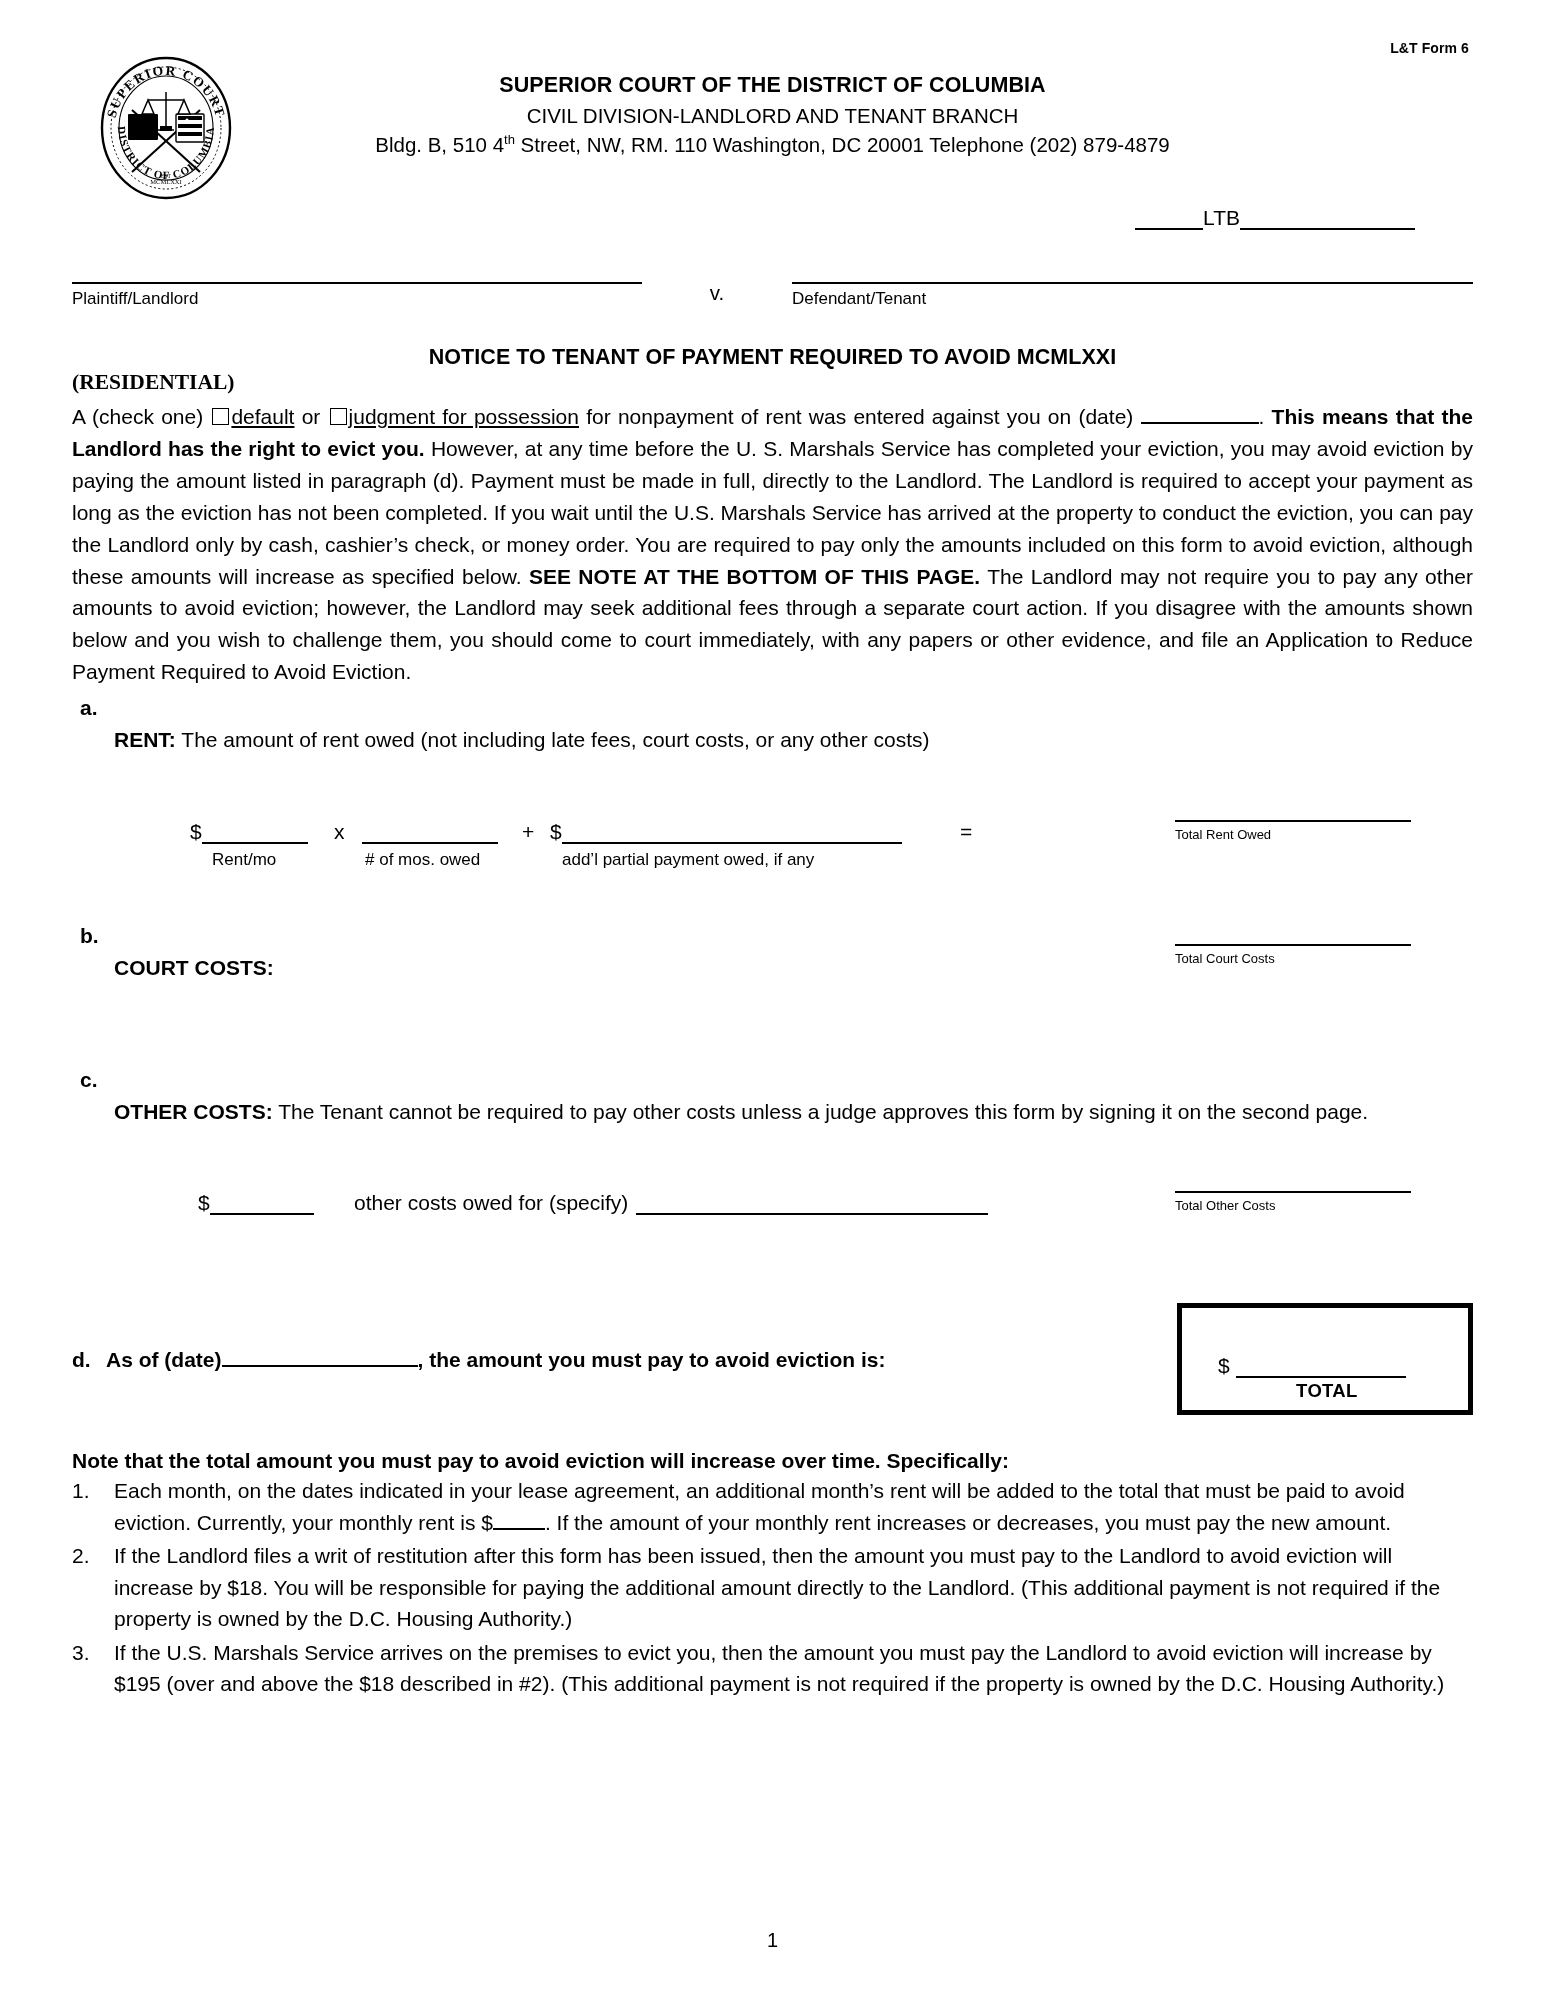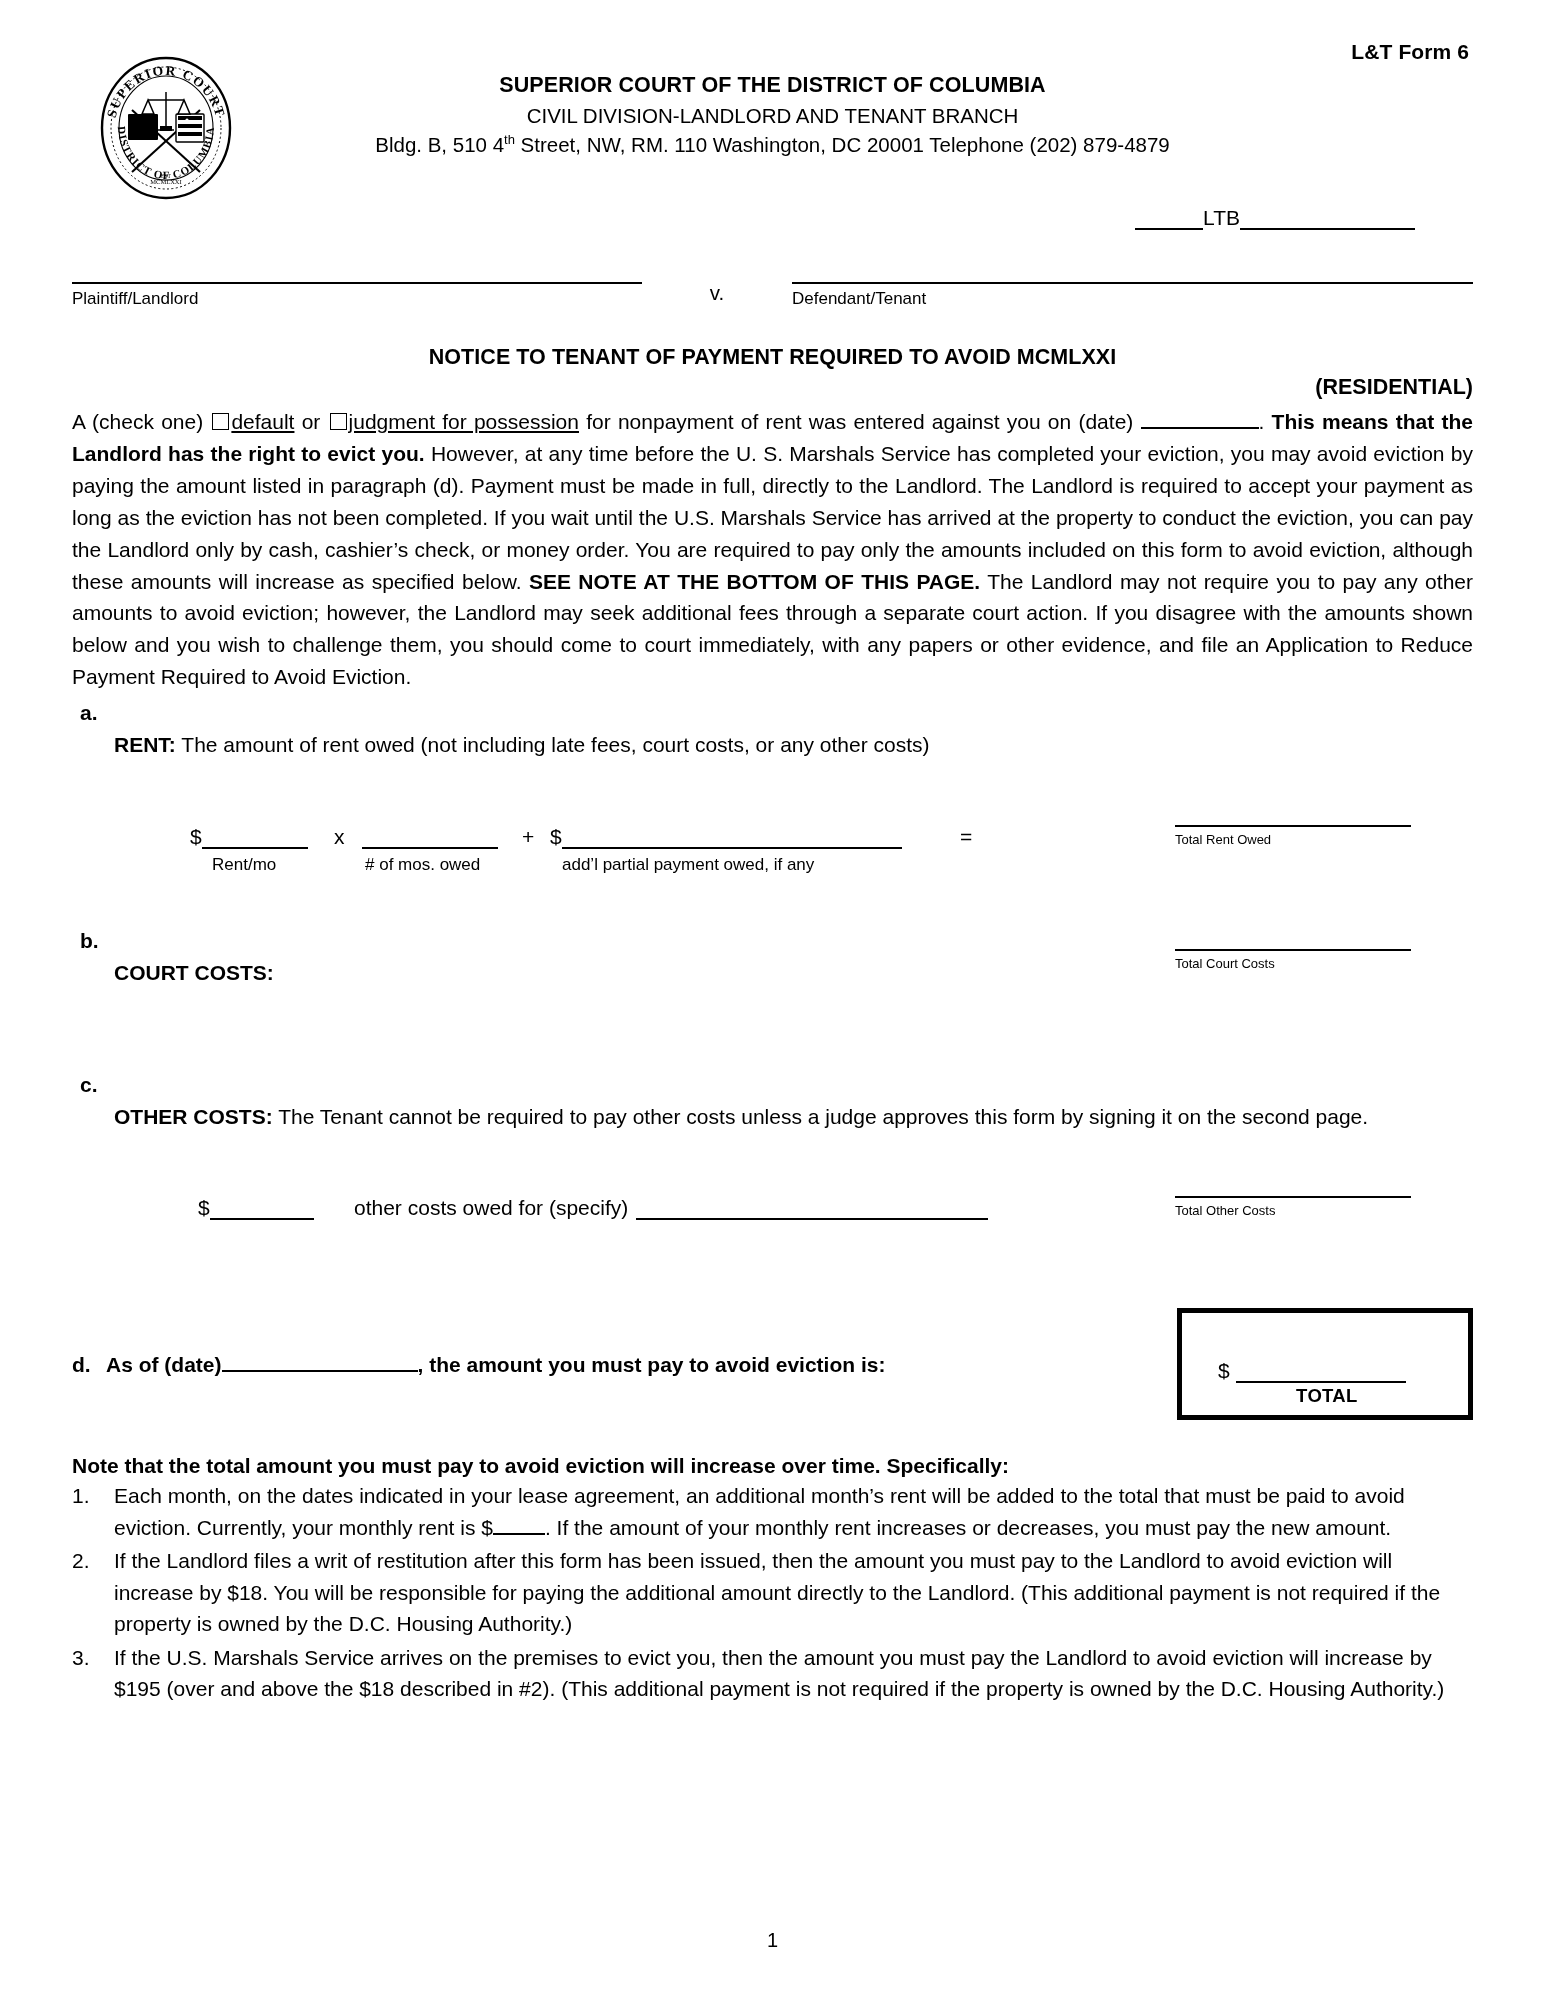--- a/index.html
+++ b/index.html
@@ -19,21 +19,21 @@
     box-sizing: border-box;
     padding: 36px 72px 0 72px;
     overflow: hidden;
   }
 
   
   .form-no {
     position: absolute;
     top: 40px;
     right: 76px;
-    font-size: 21px;
+    font-size: 14px;
     font-weight: bold;
     letter-spacing: 0.1px;
   }
   .hdr {
     position: relative;
     height: 160px;
   }
   .seal {
     position: absolute;
     left: 20px;
@@ -106,24 +106,24 @@
 
   
   .title {
     text-align: center;
     font-weight: bold;
     font-size: 21.5px;
     margin-top: 36px;
     letter-spacing: .05px;
   }
   .subtitle {
-    text-align: right;
+    text-align: left;
     font-weight: bold;
     font-size: 21.5px;
-    margin-top: 5px;
+    font-family: Liberation Serif, serif;
   }
 
   
   .body-p {
     font-size: 21px;
     line-height: 1.52;
     text-align: justify;
     text-justify: inter-word;
     margin-top: 6px;
   }

